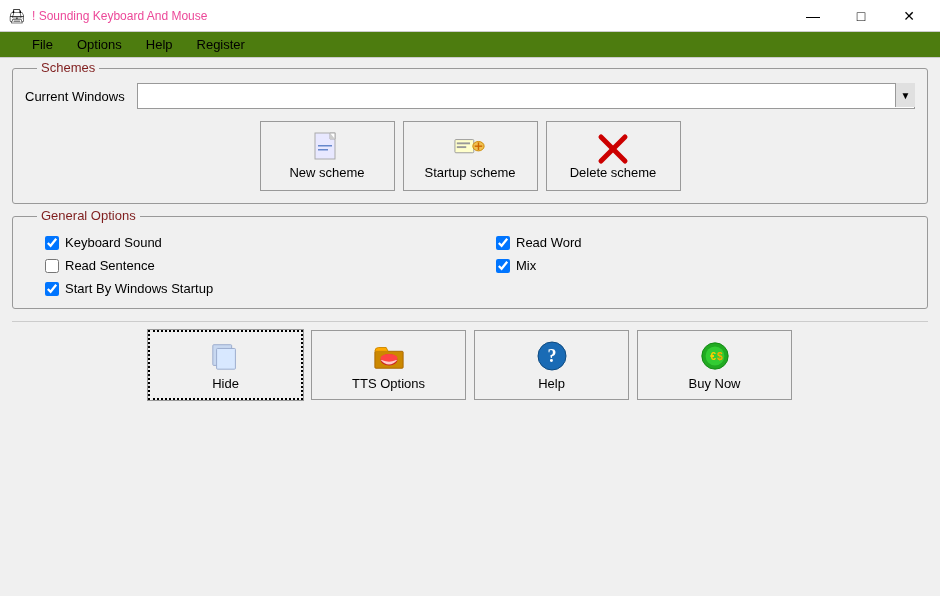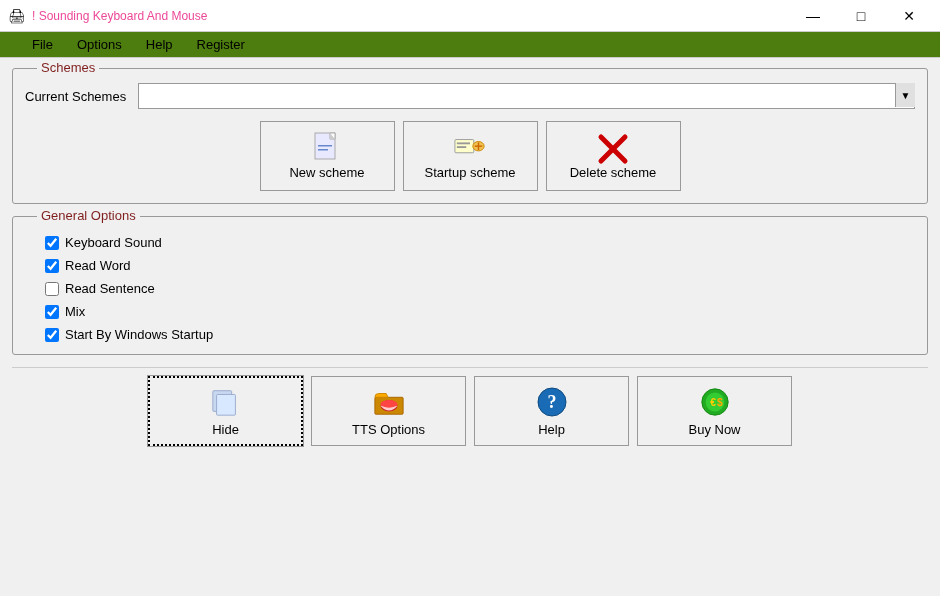--- a/index.html
+++ b/index.html
@@ -148,21 +148,21 @@
     .btn-icon {
       width: 32px;
       height: 32px;
       display: flex;
       align-items: center;
       justify-content: center;
     }
 
     .options-grid {
       display: grid;
-      grid-template-columns: 1fr;
+      grid-template-columns: 1fr 1fr;
       gap: 8px 32px;
       margin-top: 10px;
       padding-left: 20px;
     }
     .checkbox-row {
       display: flex;
       align-items: center;
       gap: 6px;
     }
     .checkbox-row input[type="checkbox"] {
@@ -215,21 +215,21 @@
   <div class="menu-item">Help</div>
   <div class="menu-item">Register</div>
 </div>
 
 <div class="main-content">
 
   <div class="group-box">
     <span class="group-label">Schemes</span>
 
     <div class="schemes-row">
-      <span class="schemes-label">Current Schemes</span>
+      <span class="schemes-label">Current Windows</span>
       <div class="select-wrapper">
         <select>
           <option>Default</option>
         </select>
         <div class="select-arrow">▼</div>
       </div>
     </div>
 
     <div class="scheme-buttons">
 

